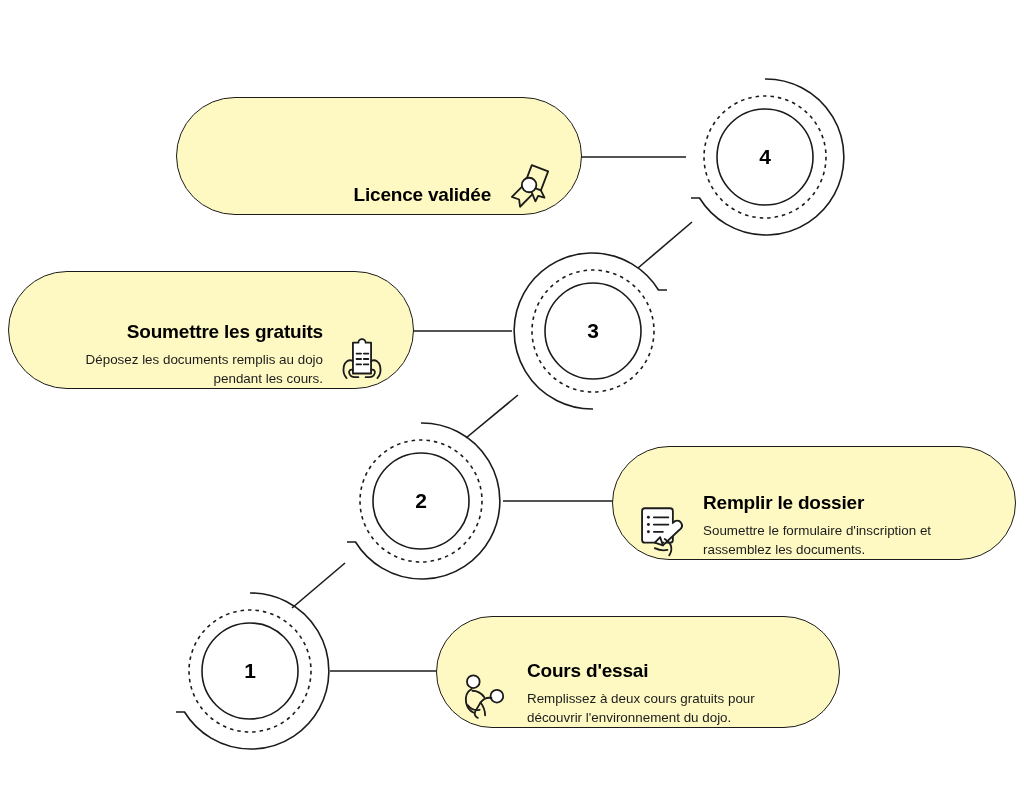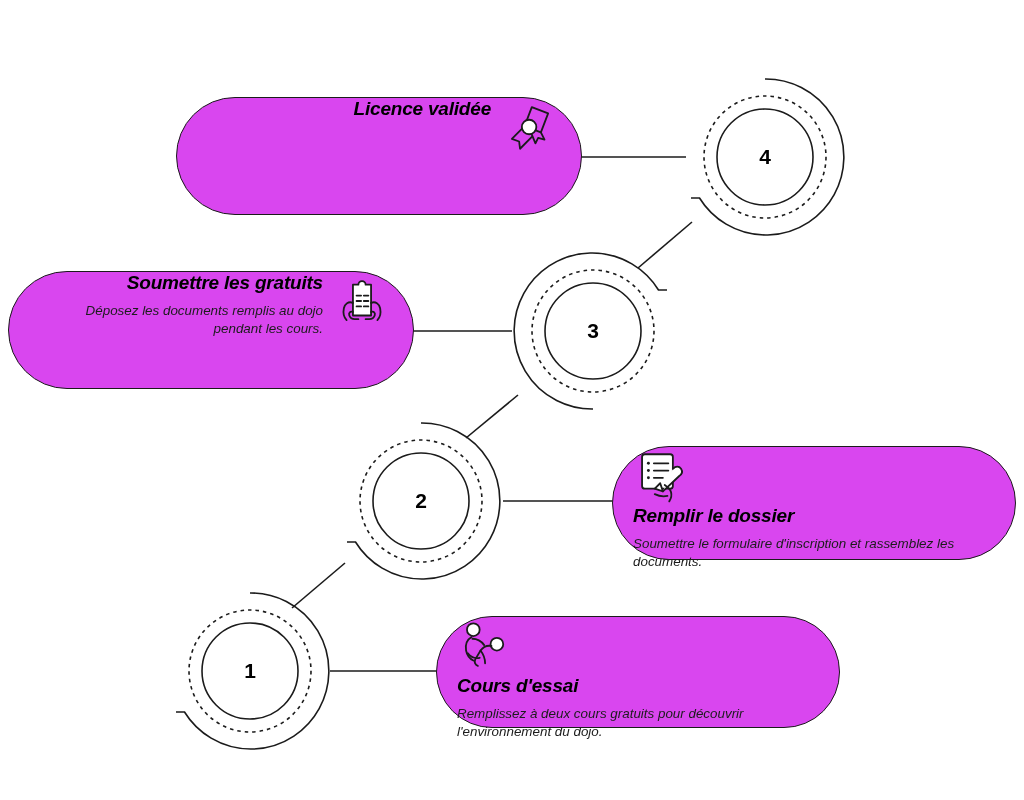--- a/index.html
+++ b/index.html
@@ -26,30 +26,29 @@
     top: 0;
     width: 1024px;
     height: 800px;
     pointer-events: none;
   }
 
   
   .card {
     position: absolute;
     box-sizing: border-box;
-    background: #d946ef;
+    background: #fef9c3;
     border: 1.6px solid #1b1b1b;
     border-radius: 999px;
     display: flex;
-    align-items: flex-start;
+    align-items: flex-end;
     z-index: 3;
-    font-style: italic;
   }
   .card.icon-right { flex-direction: row; }
-  .card.icon-left  { flex-direction: column; }
+  .card.icon-left  { flex-direction: row; }
 
   .card-text {
     flex: 1 1 auto;
     display: flex;
     flex-direction: column;
     justify-content: center;
   }
   .card.align-right .card-text { text-align: right; }
   .card.align-left  .card-text { text-align: left; }
 
@@ -196,21 +195,21 @@
 
   <div class="badge" style="left:341px; top:421px; width:160px; height:160px;">
     <svg viewBox="0 0 160 160" xmlns="http://www.w3.org/2000/svg">
       <path d="M 80 2 A 78 78 0 1 1 14.5 121 L 6 121" fill="none" stroke="#1b1b1b" stroke-width="1.6"></path>
       <circle cx="80" cy="80" r="61" fill="none" stroke="#1b1b1b" stroke-width="1.6" stroke-dasharray="3.5 4"></circle>
       <circle cx="80" cy="80" r="48" fill="#ffffff" stroke="#1b1b1b" stroke-width="1.6"></circle>
     </svg>
     <div class="badge-num">2</div>
   </div>
 
-  <div class="card icon-left align-left" style="left:436px; top:616px; width:404px; height:112px; padding:0 26px 16px 20px;">
+  <div class="card icon-left align-left" style="left:436px; top:616px; width:404px; height:112px; padding:0 26px 0 20px;">
     <div class="card-icon">
       <svg viewBox="0 0 64 64" fill="none" stroke="#1b1b1b" stroke-width="2" stroke-linejoin="round" stroke-linecap="round">
         <circle cx="18" cy="14" r="7" fill="#ffffff"></circle>
         <path d="M16 22 c-5 3 -7 9 -6 15 c1 5 4 9 8 11"></path>
         <path d="M17 24 c5 0 10 3 13 7"></path>
         <path d="M12 40 c3 4 8 6 13 5"></path>
         <circle cx="44" cy="30" r="7" fill="#ffffff"></circle>
         <path d="M38 32 c-5 -1 -9 1 -12 5 l-6 10 c-1 3 0 6 3 7"></path>
         <path d="M26 37 c3 4 5 9 5 14"></path>
       </svg>

